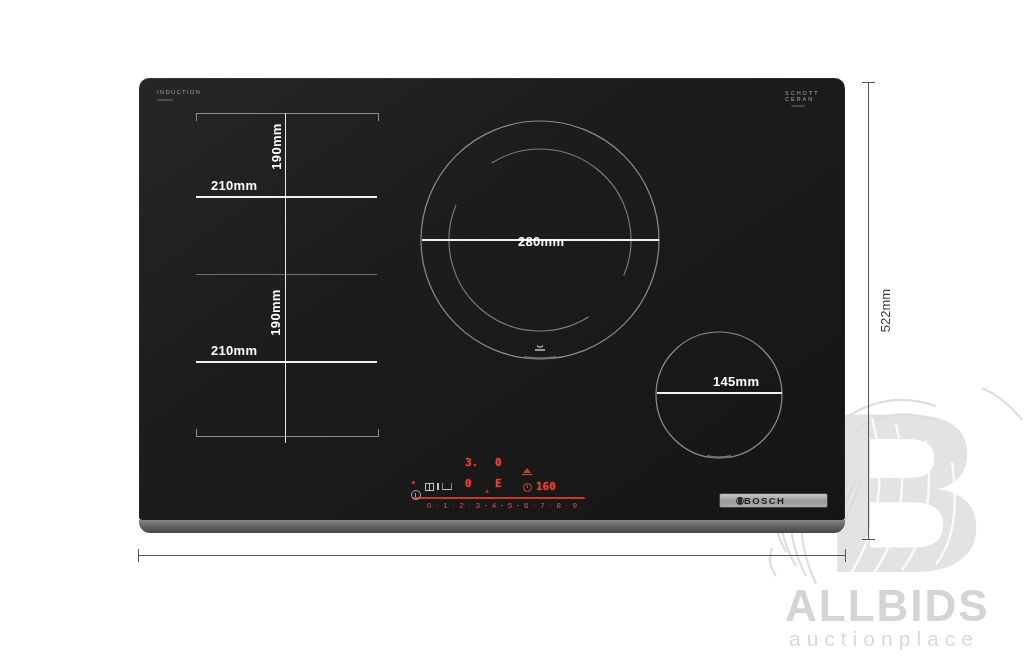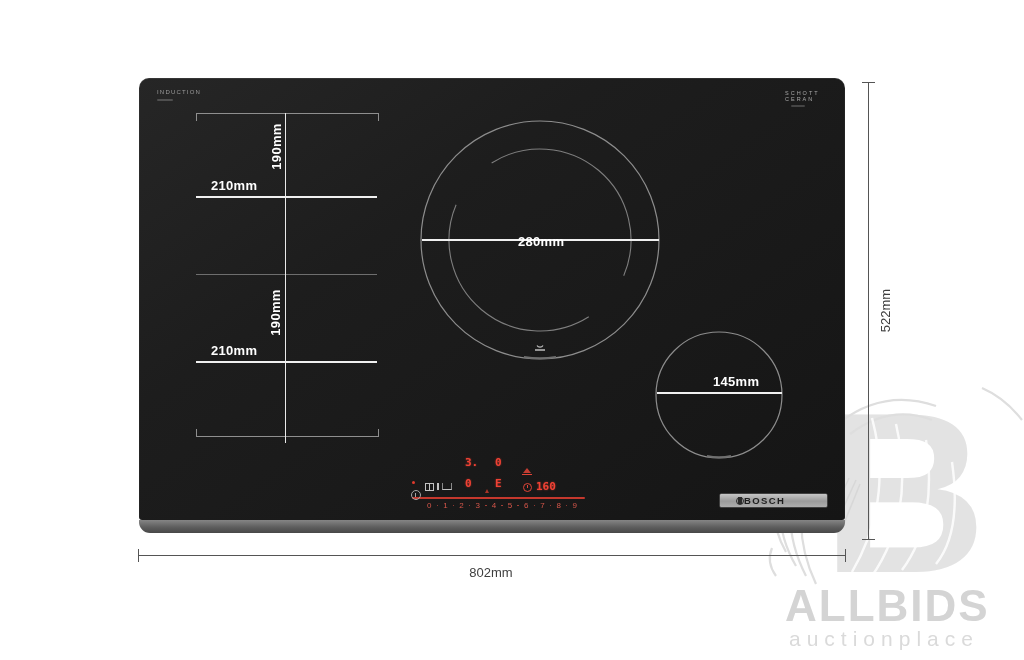--- a/index.html
+++ b/index.html
@@ -193,21 +193,20 @@
       <span class="snum">9</span>
     </div>
 
     <div class="abs bosch-band">
       <span class="bosch-sym"></span>
       <span class="bosch-text">BOSCH</span>
     </div>
   </div>
 
   <div class="abs dim-w"></div>
-  <div class="abs dim-text" style="left:138px;top:565px;width:706px;text-align:center;">802mm</div>
 
   <div class="abs dim-h"></div>
   <div class="abs dim-text rot" style="left:855px;top:303px;">522mm</div>
 
   <div class="abs wm-brand">ALLBIDS</div>
   <div class="abs wm-tag">auctionplace</div>
 
 </div>
 
 </body></html>

